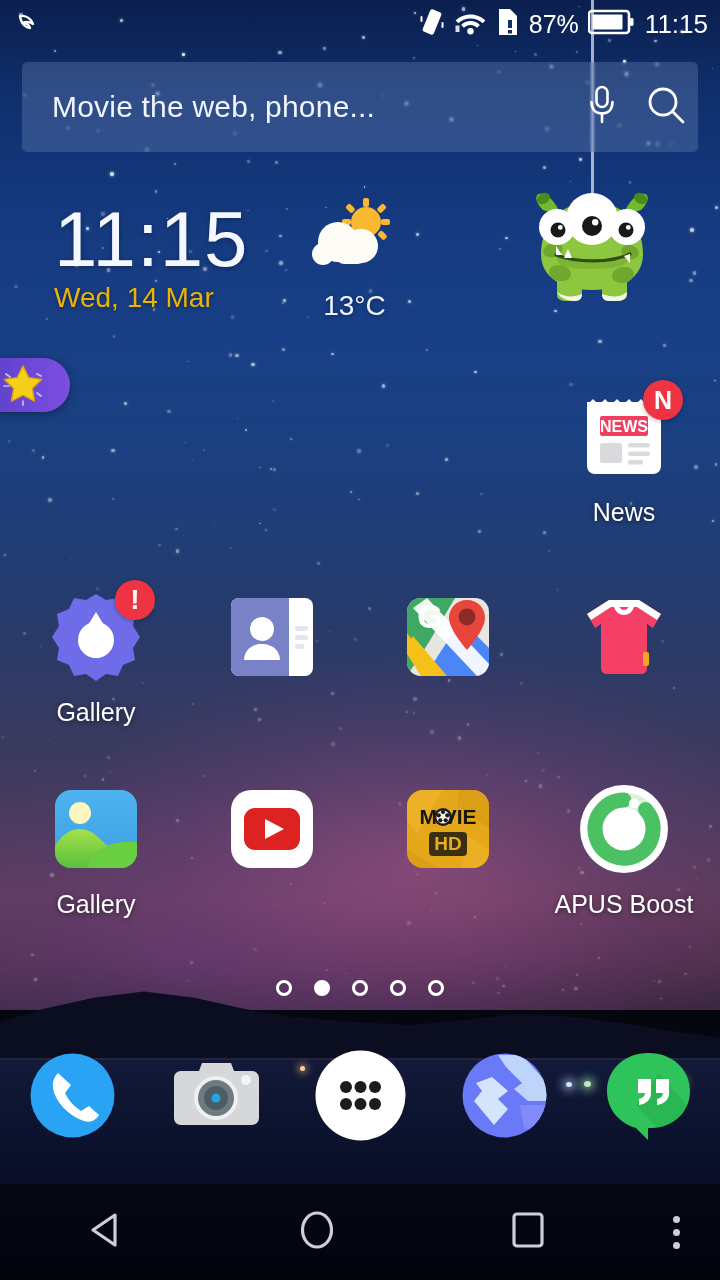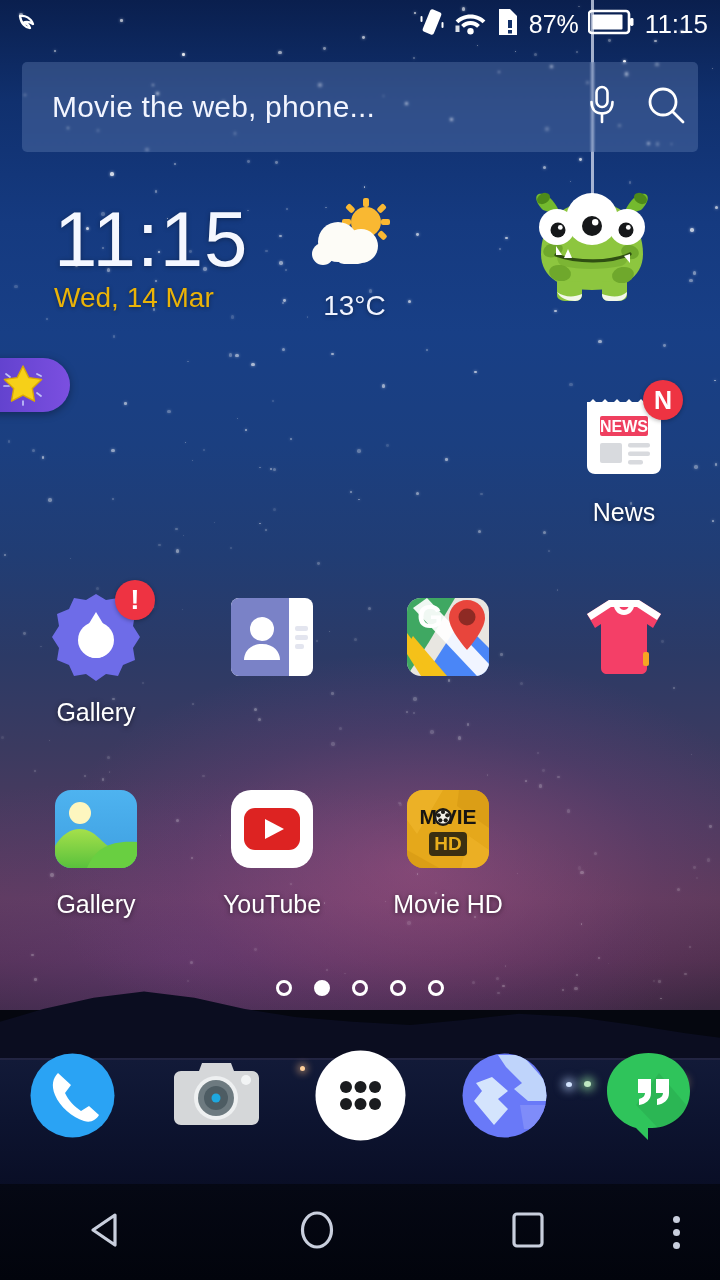--- a/index.html
+++ b/index.html
@@ -721,21 +721,20 @@
   </div>
 
   <div class="appcell" style="left:182px;top:780px;">
     <div class="appicon">
       <svg width="98" height="98" viewBox="0 0 98 98">
         <rect x="8" y="10" width="82" height="78" rx="20" fill="#ffffff"></rect>
         <rect x="21" y="28" width="56" height="42" rx="11" fill="#dd2322"></rect>
         <path d="M42 39 L61 49 L42 59 Z" fill="#ffffff"></path>
       </svg>
     </div>
-    <div class="applabel">YouTube</div>
   </div>
 
   <div class="appcell" style="left:358px;top:780px;">
     <div class="appicon">
       <svg width="98" height="98" viewBox="0 0 98 98">
         <defs>
           <clipPath id="mvClip">
               <rect x="8" y="10" width="82" height="78" rx="16"></rect>
             </clipPath>
         </defs>
@@ -753,23 +752,33 @@
           <circle cx="44" cy="32" r="2.1"></circle>
             <circle cx="48.3" cy="35.3" r="2.1"></circle>
           <circle cx="46.7" cy="40.3" r="2.1"></circle>
             <circle cx="41.3" cy="40.3" r="2.1"></circle>
           <circle cx="39.7" cy="35.3" r="2.1"></circle>
         </g>
         <rect x="30" y="52" width="38" height="24" rx="4" fill="#3a2f12"></rect>
         <text x="49" y="70" font-family="Liberation Sans, sans-serif" font-size="19" font-weight="bold" fill="#e8ae1c" text-anchor="middle">HD</text>
       </svg>
     </div>
-    <div class="applabel">Movie HD</div>
-  </div>
-
+  </div>
+
+  <div class="appcell" style="left:534px;top:780px;">
+    <div class="appicon">
+      <svg width="98" height="98" viewBox="0 0 98 98">
+        <circle cx="49" cy="49" r="44" fill="#ffffff"></circle>
+        <circle cx="49" cy="49" r="29" fill="none" stroke="#dff0dc" stroke-width="15"></circle>
+        <path d="M49 20 A29 29 0 1 0 70.5 29.5" fill="none" stroke="#4cc164" stroke-width="15" stroke-linecap="round"></path>
+        <circle cx="59" cy="23.5" r="5" fill="#ffffff"></circle>
+      </svg>
+    </div>
+    <div class="applabel">APUS Boost</div>
+  </div>
 
   <div id="pagedots">
     <span class="pdot"></span>
     <span class="pdot on"></span>
     <span class="pdot"></span>
     <span class="pdot"></span>
     <span class="pdot"></span>
   </div>
 
   <div id="dock">

